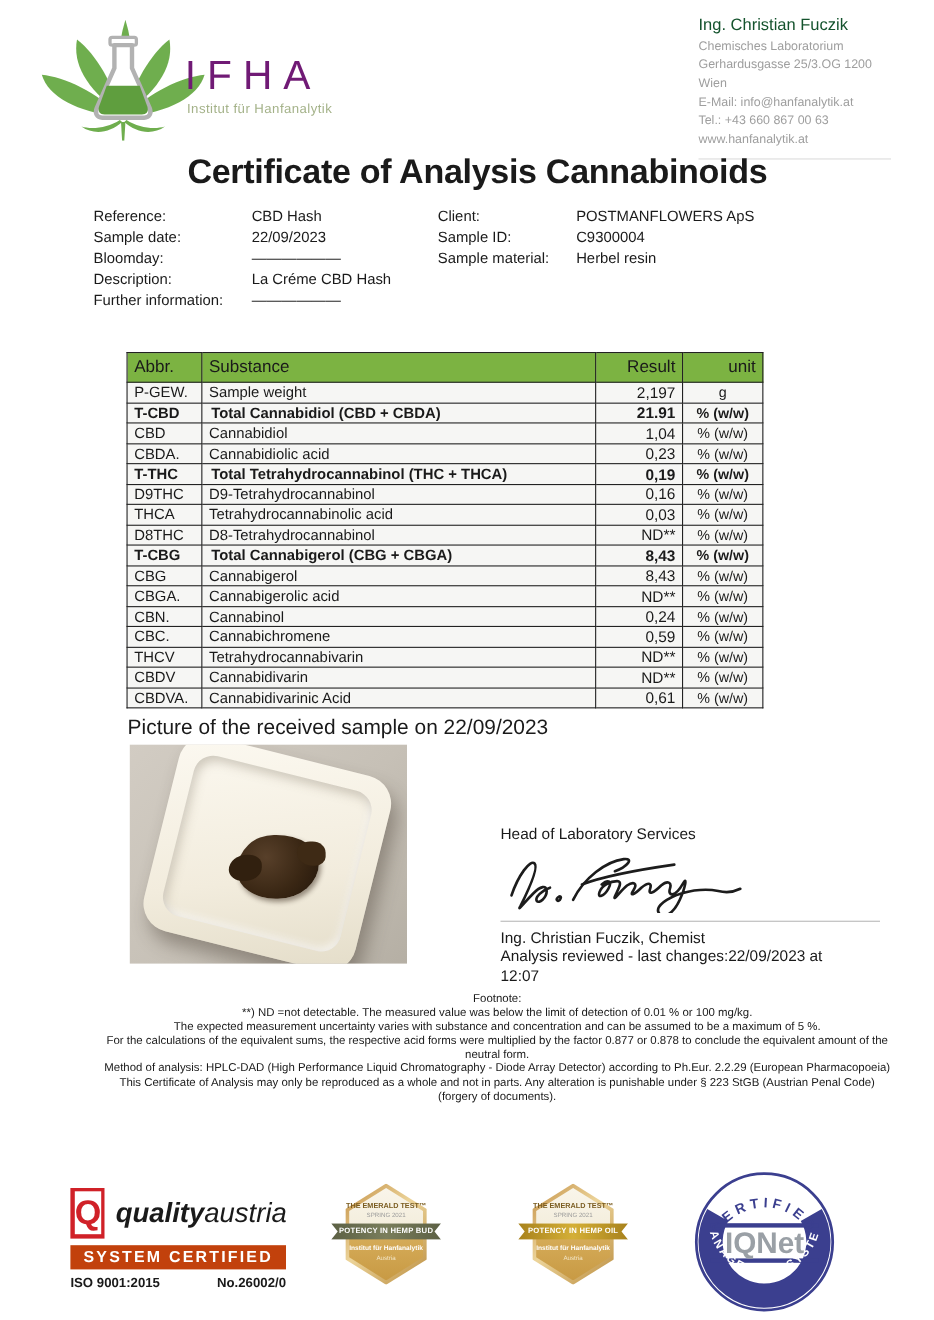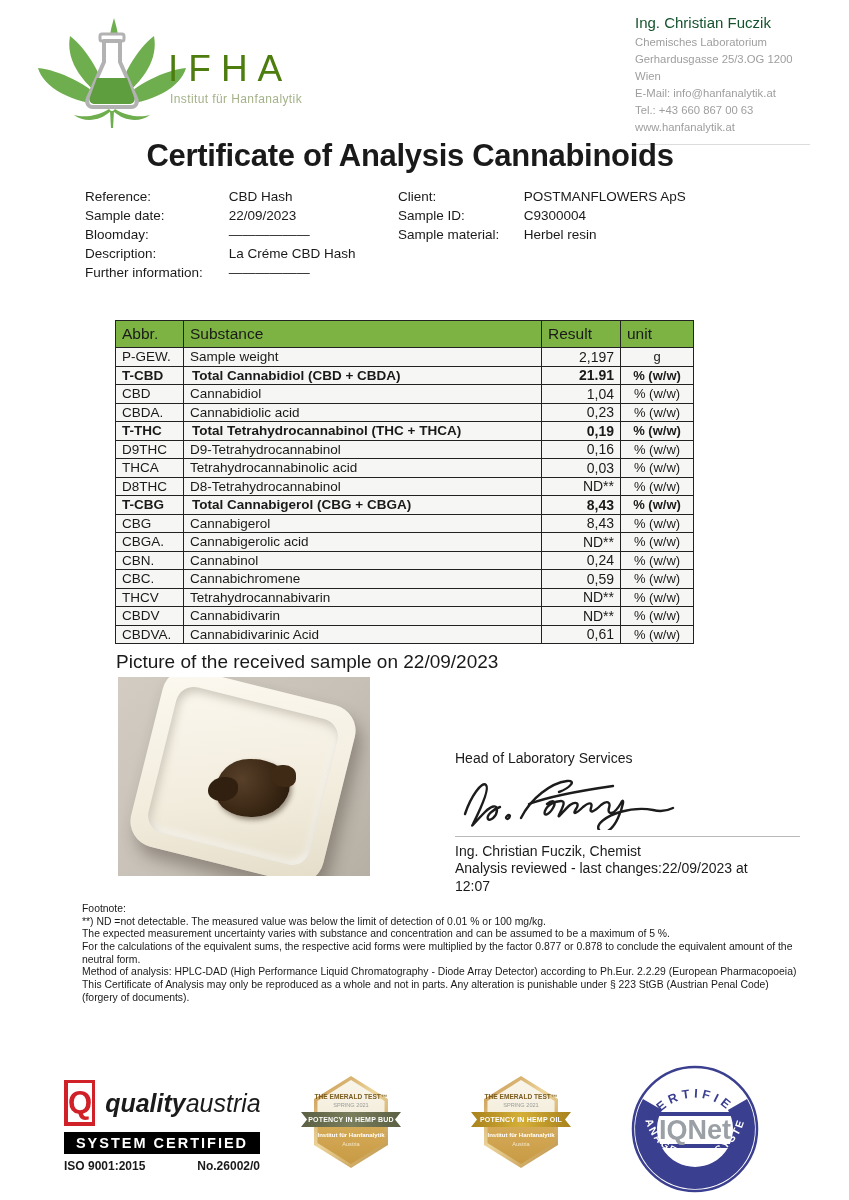--- a/index.html
+++ b/index.html
@@ -1,44 +1,44 @@
 <!DOCTYPE html>
 <html><head>
 <meta charset="utf-8">
 <style>
   html,body{margin:0;padding:0;background:#fff;}
   .page{position:relative;width:849px;height:1200px;background:#fff;margin:0 auto;overflow:hidden;
         font-family:"Liberation Sans",sans-serif;color:#1a1a1a;}
 
   
   .logo-svg{position:absolute;left:30px;top:10px;}
-  .brand{position:absolute;left:168px;top:48px;font-size:37px;letter-spacing:10px;color:#4d7c0f;}
+  .brand{position:absolute;left:168px;top:48px;font-size:37px;letter-spacing:10px;color:#701a75;}
   .brand-sub{position:absolute;left:170px;top:92px;font-size:12px;color:#a4b289;letter-spacing:.4px;}
   .contact{position:absolute;left:635px;top:14px;width:175px;border-bottom:1px solid #dcdcdc;padding-bottom:8px;}
   .contact .c-name{font-size:15px;color:#14532d;margin-bottom:3px;}
   .contact .c-line{font-size:11.3px;color:#9e9e9e;line-height:1.5;}
 
   
   .doc-title{position:absolute;left:0;top:138px;width:820px;text-align:center;
-             font-size:31px;font-weight:700;letter-spacing:-.3px;}
+             font-size:31px;font-weight:700;letter-spacing:-.3px;padding-left:24px;}
 
   
   .meta-row{position:absolute;font-size:13.5px;line-height:19px;}
   .meta-label{display:inline-block;}
   .meta-left .meta-label{width:140px;}
   .meta-right .meta-label{width:122px;}
   .meta-left{left:85px;}
   .meta-right{left:398px;}
 
   
   table.results{position:absolute;left:115px;top:320px;width:578px;border-collapse:collapse;
                 table-layout:fixed;font-size:13.5px;}
   table.results th{background:#7cb342;font-weight:400;font-size:15.5px;text-align:left;
                    padding:3px 6px;height:20px;}
-  table.results th.c-result,table.results th.c-unit{text-align:left;margin-top:18px;}
+  table.results th.c-result,table.results th.c-unit{text-align:right;margin-top:18px;}
   table.results td,table.results th{border:1.2px solid #222;}
   table.results td{background:#f6f6f4;height:17.5px;padding:0 6px;}
   td.abbr{padding-left:5px;margin-left:44px;}
   td.subst{padding-left:14px;}
   tr.row-total td{font-weight:700;}
   tr.row-total td.subst{padding-left:8px;}
   td.result{text-align:right;padding-right:14px;font-size:14px;}
   td.unit{text-align:center;font-size:13px;}
 
   
@@ -60,32 +60,32 @@
         border-radius:50% 50% 40% 60%;background:#3e2a15;}
 
   
   .sig-block{position:absolute;left:455px;top:750px;width:345px;}
   .sig-role{font-size:14px;margin-bottom:8px;}
   .sig-line{border:none;border-top:1px solid #b9b9b9;margin:2px 0 6px 0;}
   .sig-name{font-size:14px;}
   .sig-review{font-size:14px;line-height:1.3;}
 
   
-  .footnote{position:absolute;left:82px;top:903px;width:716px;font-size:10.4px;line-height:1.22;}
+  .footnote{position:absolute;left:94px;top:903px;width:716px;font-size:10.4px;line-height:1.22;text-align:center;}
   .footnote p{margin:0;}
 
   
   .qa{position:absolute;left:64px;top:1080px;width:196px;}
   .qa-top{display:flex;align-items:center;gap:10px;}
   .qa-qbox{width:46px;height:46px;background:#d02128;padding:3px 3px 4px 4px;box-sizing:border-box;}
   .qa-qinner{width:100%;height:100%;background:#fff;display:flex;align-items:center;justify-content:center;
              color:#d02128;font-weight:700;font-size:31px;line-height:1;}
   .qa-brand{font-size:25px;color:#1a1a1a;white-space:nowrap;font-style:italic;}
   .qa-brand .b{font-weight:700;}
-  .qa-bar{margin-top:6px;background:#000000;color:#fff;font-weight:700;font-size:14.5px;
+  .qa-bar{margin-top:6px;background:#c2410c;color:#fff;font-weight:700;font-size:14.5px;
           letter-spacing:2px;text-align:center;padding:3px 0;}
   .qa-bottom{display:flex;justify-content:space-between;font-weight:700;font-size:12px;margin-top:5px;}
 
   .emerald{position:absolute;width:86px;height:92px;}
   .emerald.bud{left:308px;top:1076px;}
   .emerald.oil{left:478px;top:1076px;}
   .hex{position:absolute;inset:0;
        clip-path:polygon(50% 0,93% 25%,93% 75%,50% 100%,7% 75%,7% 25%);
        background:linear-gradient(135deg,#c08a3e 0%,#ecd49a 45%,#b8893a 100%);}
   .hex-inner{position:absolute;inset:4px;

